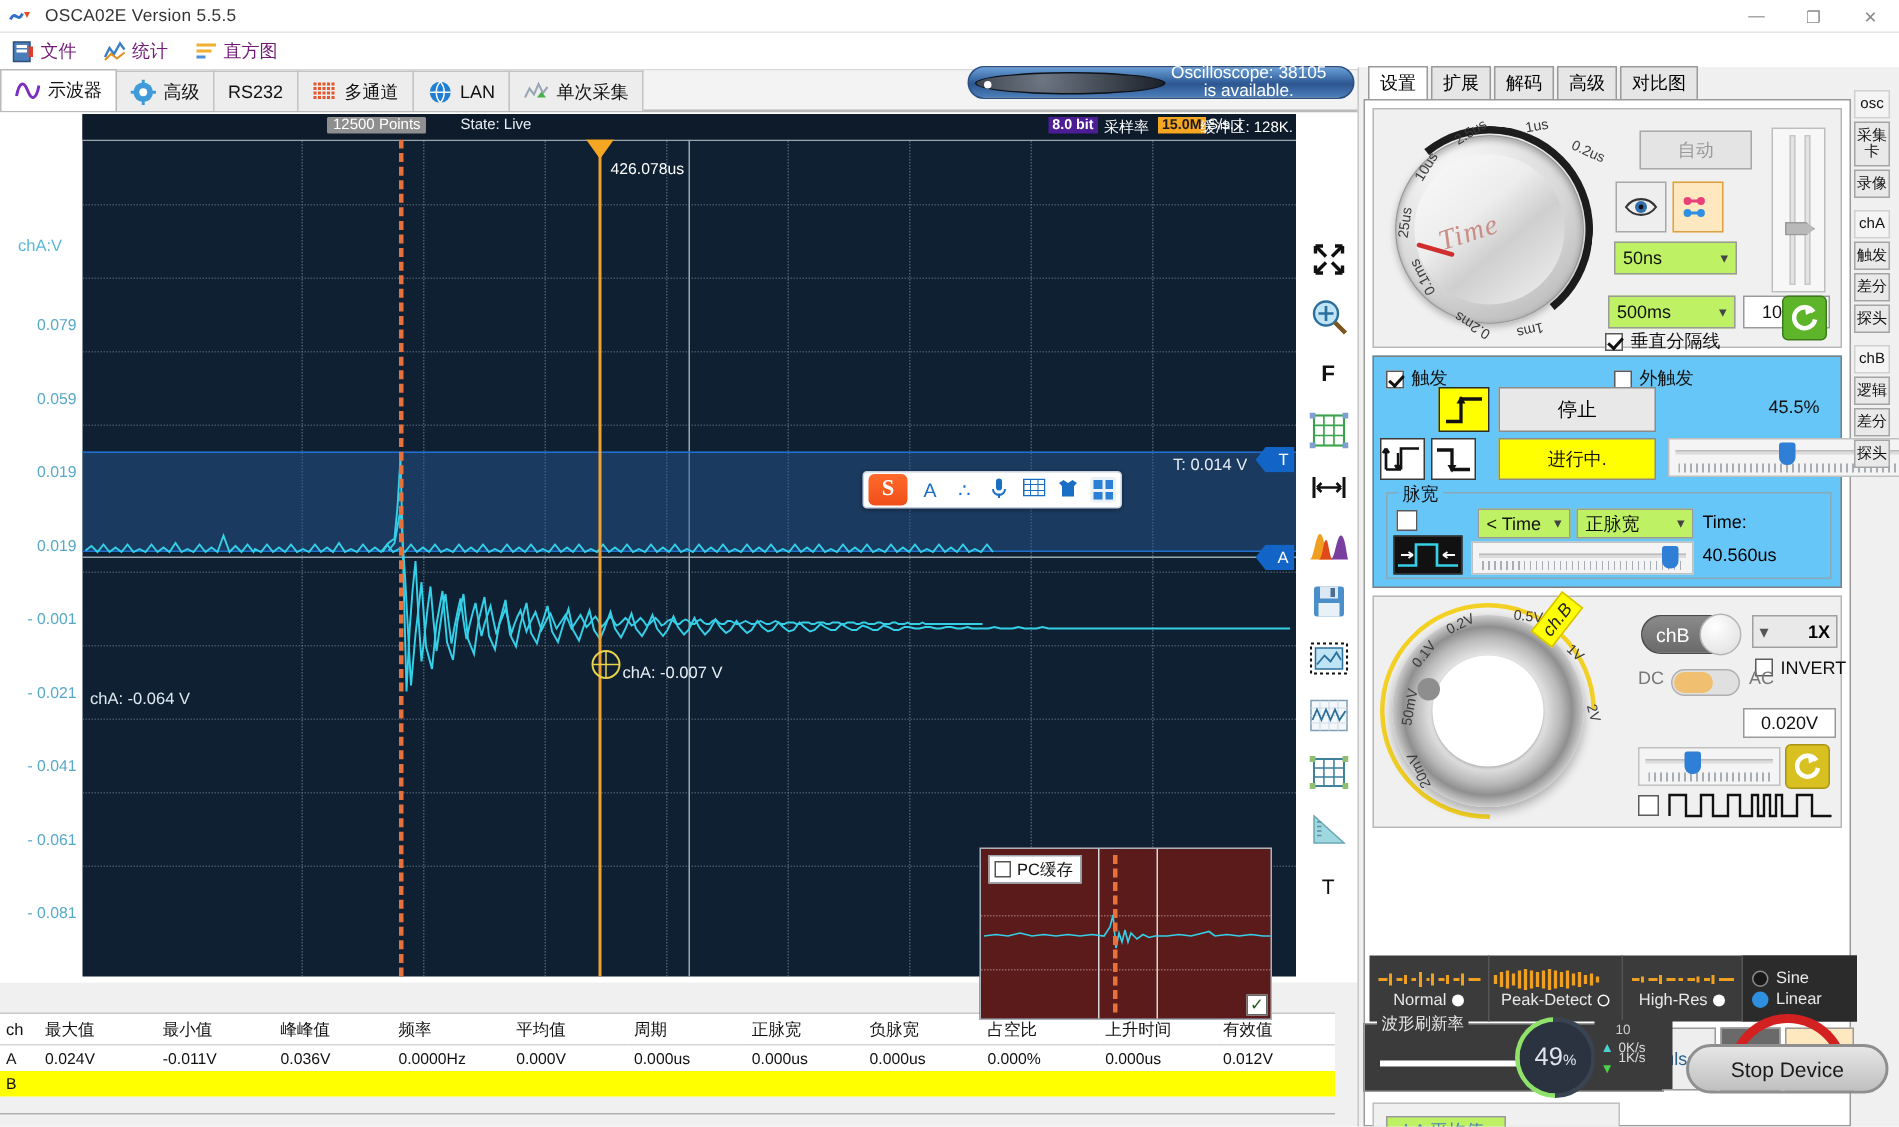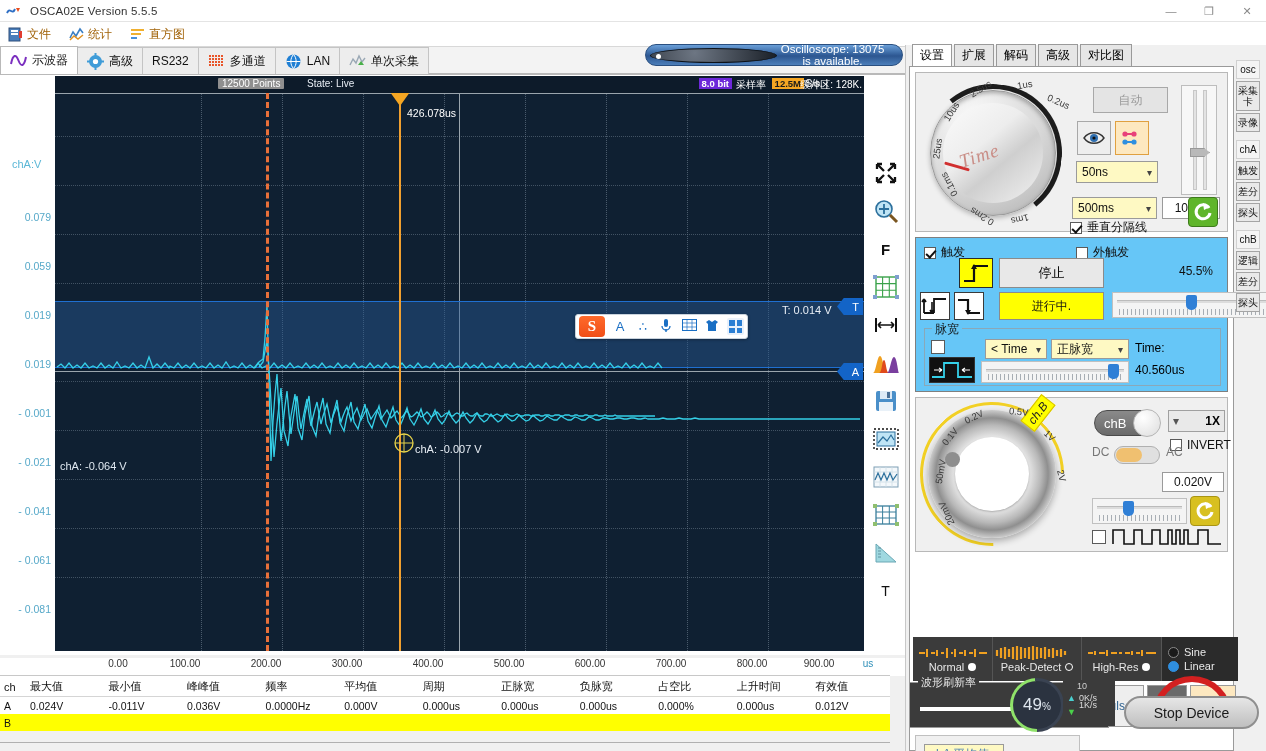--- a/index.html
+++ b/index.html
@@ -11,21 +11,21 @@
   
   .titlebar{height:22px;background:#ffffff;border-bottom:1px solid #e4e4e4;display:flex;align-items:center;position:relative;}
   .titlebar .app-icon{width:18px;height:14px;margin-left:6px;position:relative;}
   .titlebar .app-icon svg{position:absolute;top:0;left:0}
   .titlebar .title-text{font-size:11.5px;color:#333;margin-left:6px;letter-spacing:.2px;}
   .winbtns{position:absolute;right:0;top:0;height:22px;display:flex;}
   .winbtn{width:38px;height:22px;display:flex;align-items:center;justify-content:center;color:#8a8a8a;font-size:11px;}
 
   
   .menurow{height:25px;background:#fff;display:flex;align-items:center;border-bottom:1px solid #d8d8d8;}
-  .menuitem{display:flex;align-items:center;gap:4px;padding:0 10px 0 8px;height:25px;font-size:12px;color:#a16207;cursor:default;}
+  .menuitem{display:flex;align-items:center;gap:4px;padding:0 10px 0 8px;height:25px;font-size:12px;color:#701a75;cursor:default;}
   .mi-icon{width:15px;height:15px;display:block}
 
   
   .tabrow{height:28px;background:#f3f3f3;display:flex;align-items:flex-end;border-bottom:1px solid #b9b9b9;position:relative;}
   .tabrow::after{content:"";position:absolute;left:0;right:0;bottom:0;height:1px;background:#b9b9b9}
   .tab{display:flex;align-items:center;gap:5px;padding:0 9px;height:27px;font-size:12px;color:#111;background:#ededed;border:1px solid #c4c4c4;border-bottom:none;margin-right:-1px;cursor:default;position:relative;z-index:1}
   .tab.active{background:#ffffff;height:28px;z-index:3;border-color:#b9b9b9}
   .tab .ti{width:17px;height:17px;display:block}
 
   
@@ -38,21 +38,21 @@
   .oscpill .dot{width:15px;height:15px;border-radius:50%;background:radial-gradient(circle at 35% 30%,#6d7683,#1a2028);margin-left:4px;position:relative;border:1px solid #0d1116}
   .oscpill .dot::after{content:"";position:absolute;left:5px;top:5px;width:5px;height:5px;border-radius:50%;background:#fff}
   .oscpill span{flex:1;text-align:center;padding-right:14px}
 
   
   .scopewrap{position:absolute;left:0;top:0;width:905px;height:580px;background:#ffffff;}
   .scope{position:absolute;left:55px;top:1px;width:809px;height:575px;background:#0f2032;}
   .scope-hdr{position:absolute;left:55px;top:1px;width:809px;height:17px;background:#0d1b2a;color:#cfe6f5;font-size:10px;}
   .pts-badge{position:absolute;left:163px;top:2px;background:#8f8f8f;color:#fff;font-size:10px;padding:0px 4px;border-radius:1px;}
   .state-lbl{position:absolute;left:252px;top:2px;color:#e8eef5;font-size:10px;}
-  .bit-badge{position:absolute;right:132px;top:2px;background:#6d28d9;color:#fff;font-size:9.5px;padding:0 3px;font-weight:bold}
+  .bit-badge{position:absolute;right:132px;top:2px;background:#4c1d95;color:#fff;font-size:9.5px;padding:0 3px;font-weight:bold}
   .sr-lbl{position:absolute;right:98px;top:2px;color:#ffffff;font-size:10px}
   .sr-val{position:absolute;right:60px;top:2px;background:#f5a623;color:#1a1a1a;font-size:9.5px;padding:0 3px;font-weight:bold}
   .sr-unit{position:absolute;right:36px;top:2px;color:#fff;font-size:10px}
   .buf-lbl{position:absolute;right:2px;top:2px;color:#fff;font-size:10px}
 
   .chlabel{position:absolute;left:12px;top:83px;color:#5bb7d6;font-size:11px;}
   .ylab{position:absolute;right:4px;width:53px;text-align:right;color:#57a9c9;font-size:10.5px;}
   .ywrap{position:absolute;left:0;top:0;width:55px;height:580px;background:#fff}
 
   .xlab{position:absolute;color:#333;font-size:10px;text-align:center;width:60px}
@@ -129,21 +129,21 @@
   .knobTime .needle{position:absolute;left:13px;top:74px;width:26px;height:3px;background:#d12f2f;transform:rotate(16deg);border-radius:2px}
   .knobTime .word{position:absolute;left:28px;top:54px;color:#c98d86;font-size:19px;font-style:italic;font-family:"Liberation Serif",serif;transform:rotate(-18deg);letter-spacing:1px}
   .tscale{position:absolute;font-size:9.5px;color:#3a3a3a;white-space:nowrap}
   .tarc{position:absolute;left:8px;top:11px;width:138px;height:138px;border-radius:50%;
      border:5px solid transparent;border-top-color:#1d1d1d;border-right-color:#1d1d1d;transform:rotate(6deg)}
 
   .btnAuto{position:absolute;left:177px;top:14px;width:75px;height:26px;background:#e4e4e4;border:1px solid #a8a8a8;
      font-size:12px;color:#9a9a9a;display:flex;align-items:center;justify-content:center}
   .iconbtn{position:absolute;width:34px;height:34px;border:1px solid #a8a8a8;background:#eee;display:flex;align-items:center;justify-content:center}
   .iconbtn.sel{background:#fde8c0;border-color:#e0a040}
-  .selbox{position:absolute;background:#fef9c3;border:1px solid #9a9a9a;font-size:12px;display:flex;align-items:center;padding:0 5px;color:#111}
+  .selbox{position:absolute;background:#bef264;border:1px solid #9a9a9a;font-size:12px;display:flex;align-items:center;padding:0 5px;color:#111}
   .selbox .cv{position:absolute;right:5px;color:#444;font-size:10px}
   .vslider{position:absolute;left:265px;top:12px;width:36px;height:110px;background:#f7f7f7;border:1px solid #bdbdbd}
   .vslider .track{position:absolute;left:11px;top:4px;width:4px;bottom:4px;background:#e3e3e3;border:1px solid #c7c7c7}
   .vslider .track2{position:absolute;left:21px;top:4px;width:4px;bottom:4px;background:#e3e3e3;border:1px solid #c7c7c7}
   .vslider .thumb{position:absolute;left:8px;top:62px;width:20px;height:9px;background:#b9b9b9;border:1px solid #999;
      clip-path:polygon(0 0,70% 0,100% 50%,70% 100%,0 100%)}
   .numbox{position:absolute;background:#fff;border:1px solid #9a9a9a;font-size:12px;display:flex;align-items:center;justify-content:center;color:#111}
   .refresh{position:absolute;width:30px;height:30px;border-radius:4px;background:#5fb52a;
      display:flex;align-items:center;justify-content:center;border:1px solid #3d7a1b}
   .ckrow{position:absolute;display:flex;align-items:center;gap:5px;font-size:12px;color:#111}
@@ -346,21 +346,21 @@
         </svg>
     </span>
     <span>单次采集</span>
   </div>
 </div>
 
 <div class="main">
 
   <div class="oscpill">
     <span class="dot"></span>
-    <span>Oscilloscope: 13075 is available.</span>
+    <span>Oscilloscope: 38105 is available.</span>
   </div>
 
   <div class="scopewrap">
 
     <div class="ywrap">
       <div class="chlabel">chA:V</div>
       <div class="ylab" style="top:136px">0.079</div>
       <div class="ylab" style="top:185px">0.059</div>
       <div class="ylab" style="top:234px">0.019</div>
       <div class="ylab" style="top:283px">0.019</div>
@@ -427,38 +427,25 @@
       <div class="readout" style="left:727px;top:228px">T: 0.014 V</div>
       <div class="marker" style="left:782px;top:222px">T</div>
       <div class="marker" style="left:782px;top:287px">A</div>
     </div>
 
     <div class="scope-hdr">
       <span class="pts-badge">12500 Points</span>
       <span class="state-lbl">State: Live</span>
       <span class="bit-badge">8.0 bit</span>
       <span class="sr-lbl">采样率</span>
-      <span class="sr-val">12.5M</span>
+      <span class="sr-val">15.0M</span>
       <span class="sr-unit">S/s. |</span>
       <span class="buf-lbl">缓冲区: 128K.</span>
     </div>
 
-    <div class="xaxisrow">
-      <div class="xlab" style="left:88px">0.00</div>
-      <div class="xlab" style="left:155px">100.00</div>
-      <div class="xlab" style="left:236px">200.00</div>
-      <div class="xlab" style="left:317px">300.00</div>
-      <div class="xlab" style="left:398px">400.00</div>
-      <div class="xlab" style="left:479px">500.00</div>
-      <div class="xlab" style="left:560px">600.00</div>
-      <div class="xlab" style="left:641px">700.00</div>
-      <div class="xlab" style="left:722px">800.00</div>
-      <div class="xlab" style="left:789px">900.00</div>
-      <div class="xlab" style="left:838px;color:#2f8fb8">us</div>
-    </div>
 
     <div class="ime">
       <span class="sg">S</span>
       <span class="it">A</span>
       <span class="it">∴</span>
       <span class="it">
         <svg width="12" height="15" viewBox="0 0 12 15">
             <rect x="4" y="1" width="4" height="8" rx="2" fill="#1a6fc4"></rect>
             <path d="M2 8 a4 4 0 0 0 8 0" stroke="#1a6fc4" stroke-width="1.3" fill="none"></path>
             <rect x="5.3" y="11" width="1.4" height="3" fill="#1a6fc4"></rect>
@@ -476,20 +463,35 @@
           </svg>
       </span>
       <span class="grid4">
           <i></i>
           <i></i>
           <i></i>
           <i></i>
         </span>
     </div>
 
+    <div class="mini">
+      <div class="mh" style="top:44px"></div>
+        <div class="mh" style="top:80px"></div>
+      <div class="mv" style="left:78px"></div>
+        <div class="mv" style="left:117px"></div>
+      <svg width="195" height="115" style="position:absolute;left:0;top:0">
+        <polyline fill="none" stroke="#35d0e8" stroke-width="1.1" points="2,58 10,57 18,58 26,56 34,58 42,57 50,58 58,57 66,58 74,57 82,58 86,52 88,44 90,66 92,56 94,62 96,54 98,62 100,56 104,60 108,57 112,59 116,58 124,58 132,57 140,58 148,56 152,55 156,58 164,57 172,58 180,57 188,58 193,58"></polyline>
+      </svg>
+      <div class="mtrig"></div>
+      <div class="pcbox">
+        <span class="ck"></span>
+        <span>PC缓存</span>
+      </div>
+      <div class="corner">✓</div>
+    </div>
 
     <div class="vtool">
       <div class="vi">
         <svg width="24" height="24" viewBox="0 0 24 24">
             <path d="M4 4 L10 10 M14 14 L20 20 M20 4 L14 10 M10 14 L4 20" stroke="#111" stroke-width="2.3" fill="none"></path>
             <path d="M3 3 l0 5 M3 3 l5 0 M21 3 l-5 0 M21 3 l0 5 M3 21 l0-5 M3 21 l5 0 M21 21 l-5 0 M21 21 l0-5" stroke="#111" stroke-width="2.3"></path>
           </svg>
       </div>
       <div class="vi">
         <svg width="26" height="26" viewBox="0 0 26 26">

